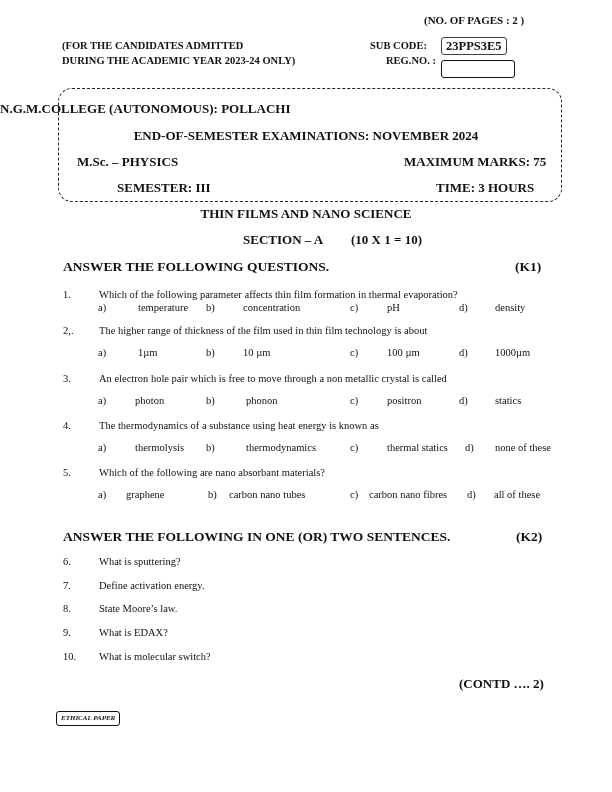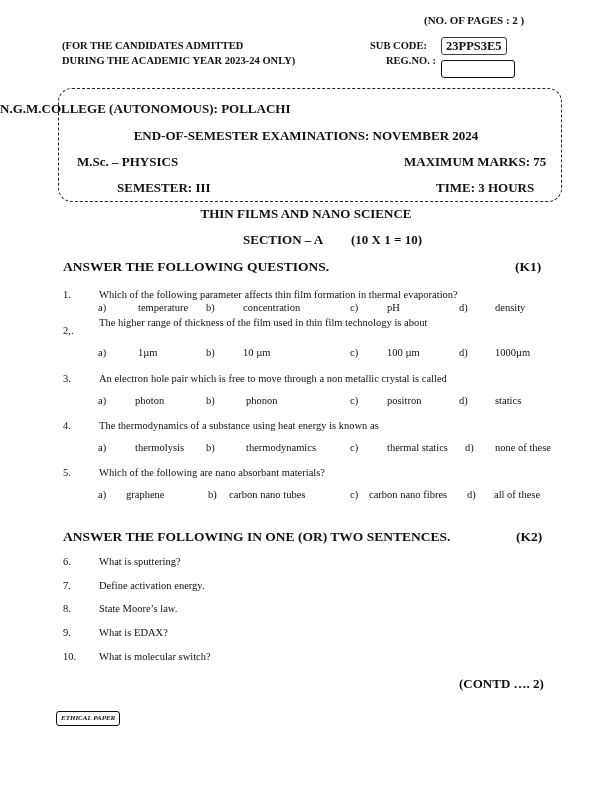--- a/index.html
+++ b/index.html
@@ -48,21 +48,21 @@
     <div class="abs q" style="left: 99px; top: 289px;">Which of the following parameter affects thin film formation in thermal evaporation?</div>
     <div class="abs opt" style="left: 98px; top: 302px;">a)</div>
     <div class="abs opt" style="left: 138px; top: 302px;">temperature</div>
     <div class="abs opt" style="left: 206px; top: 302px;">b)</div>
     <div class="abs opt" style="left: 243px; top: 302px; text-align: right;">concentration</div>
     <div class="abs opt" style="left: 350px; top: 302px;">c)</div>
     <div class="abs opt" style="left: 387px; top: 302px;">pH</div>
     <div class="abs opt" style="left: 459px; top: 302px;">d)</div>
     <div class="abs opt" style="left: 495px; top: 302px;">density</div>
     <div class="abs q" style="left: 63px; top: 325px;">2,.</div>
-    <div class="abs q" style="left: 99px; top: 317px;">The higher range of thickness of the film used in thin film technology is about</div>
+    <div class="abs q" style="left: 99px; top: 325px;">The higher range of thickness of the film used in thin film technology is about</div>
     <div class="abs opt" style="left: 98px; top: 347px;">a)</div>
     <div class="abs opt" style="left: 138px; top: 347px;">1µm</div>
     <div class="abs opt" style="left: 206px; top: 347px;">b)</div>
     <div class="abs opt" style="left: 243px; top: 347px;">10 µm</div>
     <div class="abs opt" style="left: 350px; top: 347px;">c)</div>
     <div class="abs opt" style="left: 387px; top: 347px;">100 µm</div>
     <div class="abs opt" style="left: 459px; top: 347px;">d)</div>
     <div class="abs opt" style="left: 495px; top: 347px;">1000µm</div>
     <div class="abs q" style="left: 63px; top: 373px;">3.</div>
     <div class="abs q" style="left: 99px; top: 373px;">An electron hole pair which is free to move through a non metallic crystal is called</div>

